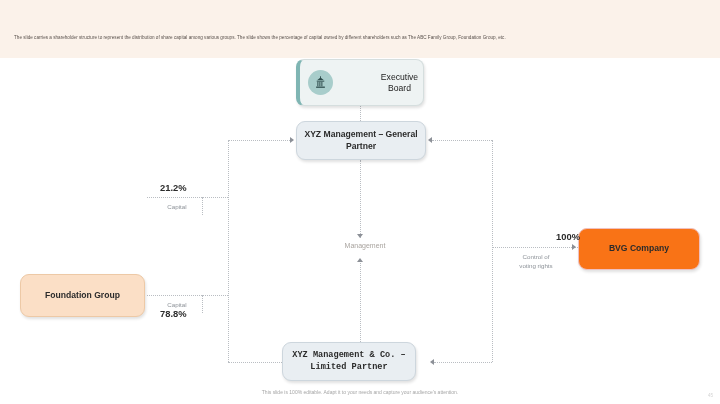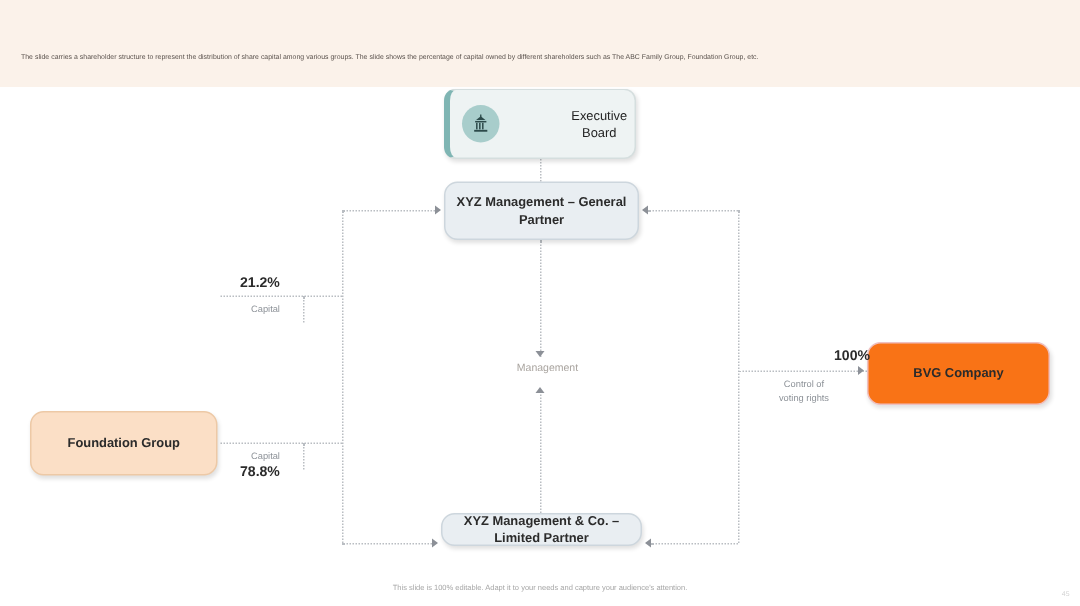--- a/index.html
+++ b/index.html
@@ -132,21 +132,21 @@
   }
 
   
   .xyz-box {
     background: #e9eef2;
     border: 1px solid #cdd6dd;
     font-size: 8.6px;
     line-height: 11.5px;
   }
   .xyz-top { left: 296px; top: 121px; width: 130px; height: 39px; }
-  .xyz-bottom { left: 294px; top: 342px; width: 134px; height: 22px; }
+  .xyz-bottom { left: 282px; top: 342px; width: 134px; height: 39px; font-family: Liberation Mono, monospace; }
 
   
   .org-box {
     background: #fbdfc6;
     border: 1px solid #edc9a6;
     font-size: 8.6px;
     line-height: 11.5px;
   }
   .abc-box { left: 20px; top: 176px; width: 125px; height: 43px; }
   .fnd-box { left: 20px; top: 274px; width: 125px; height: 43px; }

